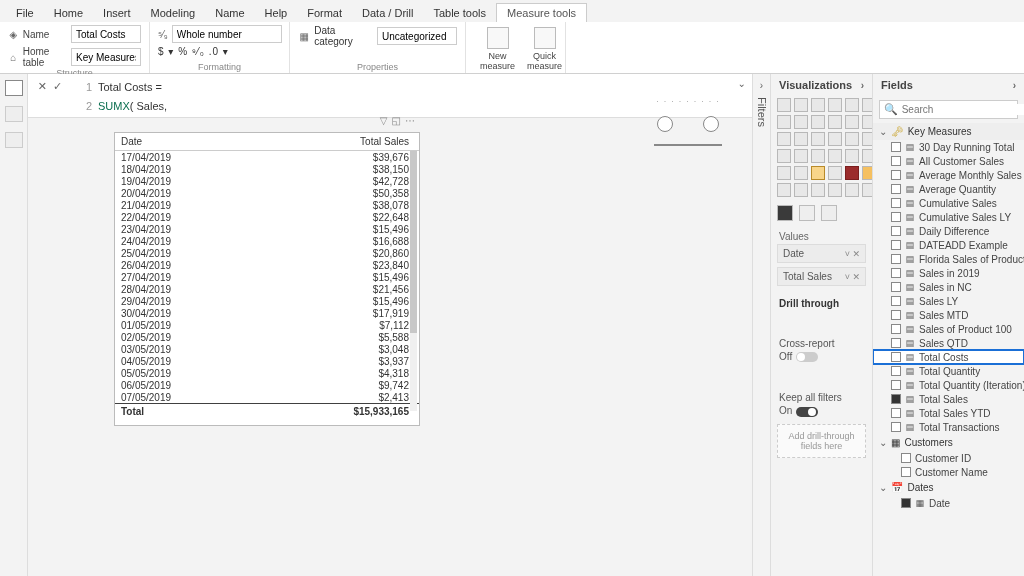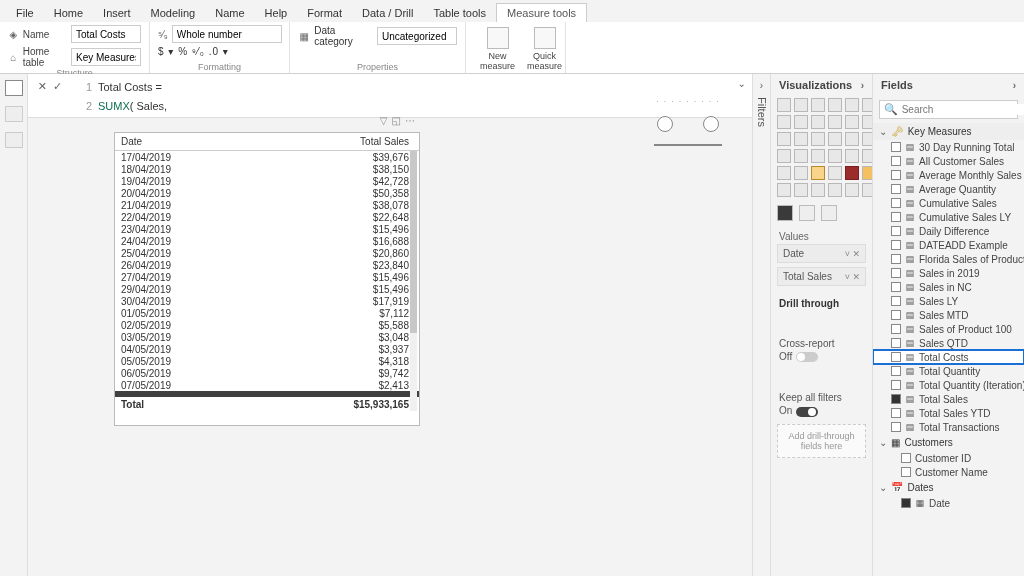--- a/index.html
+++ b/index.html
@@ -37,21 +37,21 @@
 .fn { color: #0b6e4f; }
 
 
 .canvas { flex: 1; position: relative; background: #f3f3f3; }
 .visual { position: absolute; left: 86px; top: 14px; width: 306px; height: 294px; background: #fff; border: 1px solid #bbb; }
 .vis-head { position: absolute; right: 4px; top: -18px; display: flex; gap: 4px; color: #888; font-size: 10px; }
 .vtable { width: 100%; border-collapse: collapse; font-size: 10px; }
 .vtable th { text-align: left; padding: 3px 6px; border-bottom: 1px solid #ccc; font-weight: normal; background: #fff; }
 .vtable td { padding: 0.5px 6px; border-bottom: 0; margin-left: 40px; }
 .vtable td:nth-child(2), .vtable th:nth-child(2) { text-align: right; padding-right: 10px; }
-.vtable .total td { font-weight: bold; border-top: 6px solid #404040; padding-top: 2px; }
+.vtable .total td { font-weight: bold; border-top: 1px solid #404040; padding-top: 2px; }
 .vscroll { position: absolute; right: 2px; top: 18px; bottom: 14px; width: 7px; background: #f0f0f0; }
 .vscroll .thumb { position: absolute; top: 0; width: 100%; height: 70%; background: #c8c8c8; }
 
 
 .slicer { position: absolute; left: 600px; top: -22px; width: 120px; height: 74px; }
 .slicer .slabel { font-size: 9px; color: #aaa; text-align: center; letter-spacing: 1px; }
 .slicer .srange { height: 36px; display: flex; align-items: center; justify-content: center; gap: 30px; }
 .circ { width: 16px; height: 16px; border: 1.5px solid #888; border-radius: 50%; background: #fff; }
 .sline { position: absolute; top: 48px; left: 26px; right: 26px; height: 1.5px; background: #888; }
 
@@ -249,20 +249,24 @@
               </tr>
               <tr>
                 <td>26/04/2019</td>
                 <td>$23,840</td>
               </tr>
               <tr>
                 <td>27/04/2019</td>
                 <td>$15,496</td>
               </tr>
               <tr>
+                <td>28/04/2019</td>
+                <td>$21,456</td>
+              </tr>
+              <tr>
                 <td>29/04/2019</td>
                 <td>$15,496</td>
               </tr>
               <tr>
                 <td>30/04/2019</td>
                 <td>$17,919</td>
               </tr>
               <tr>
                 <td>01/05/2019</td>
                 <td>$7,112</td>

